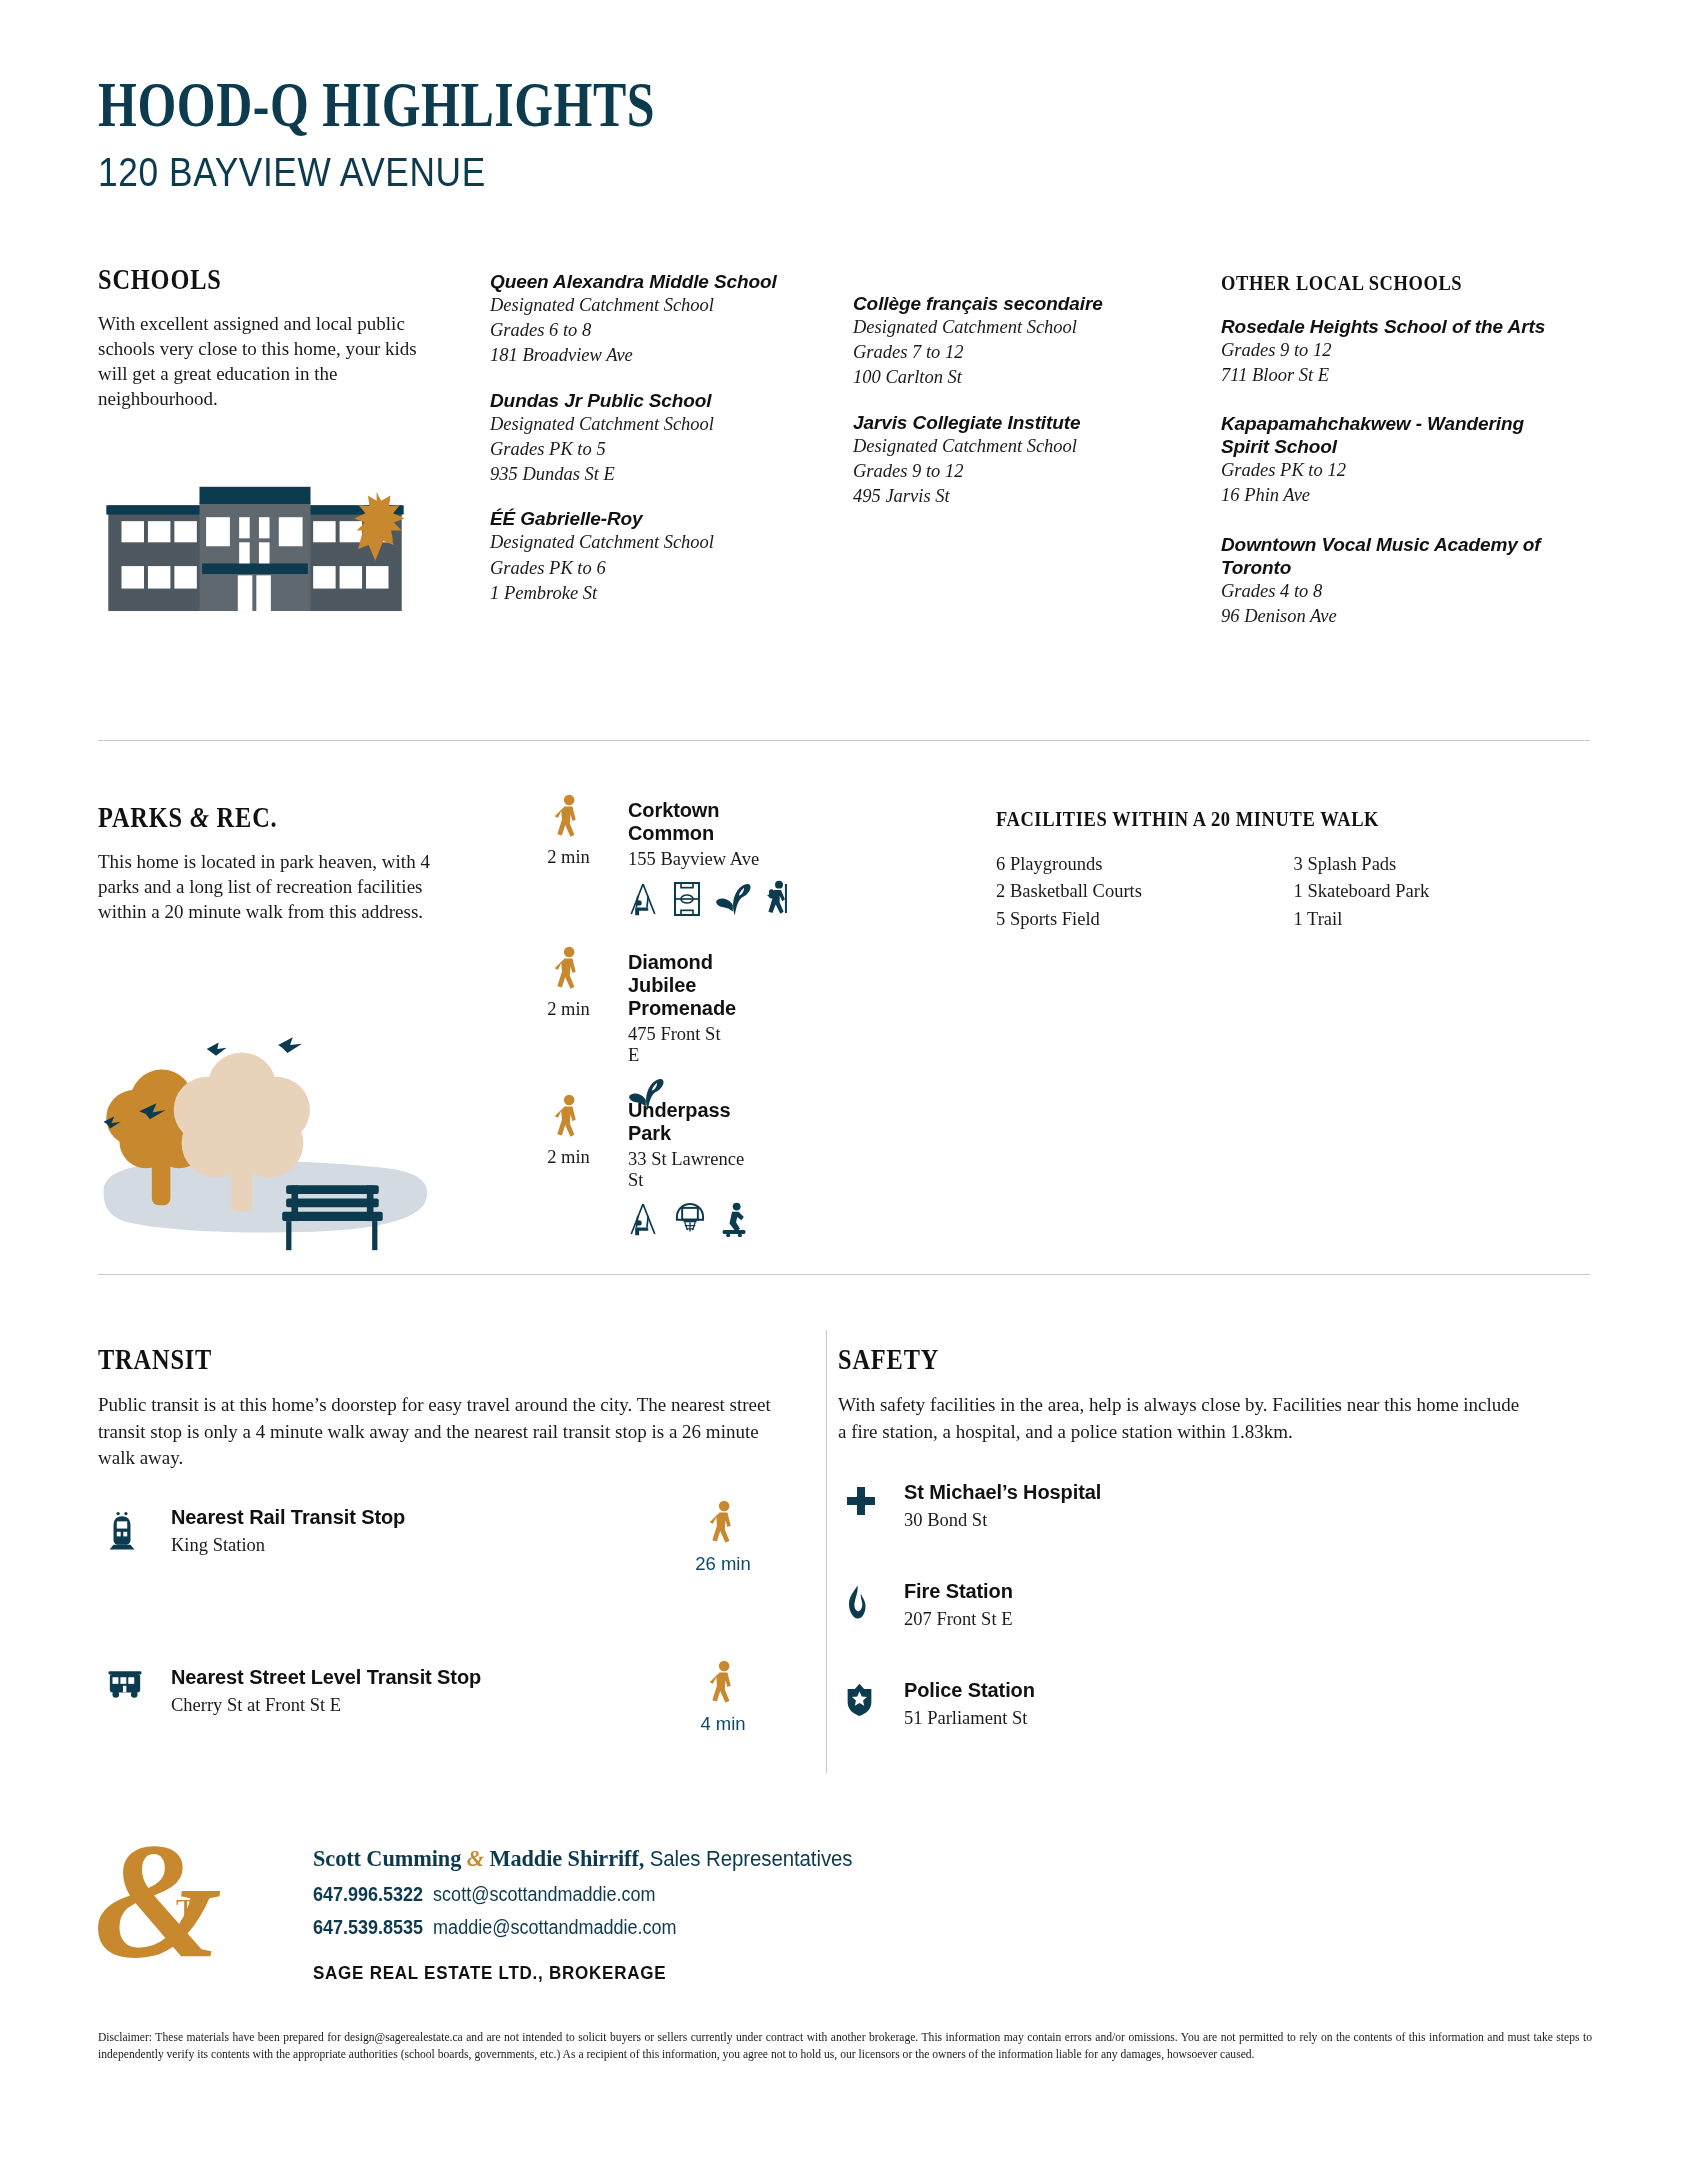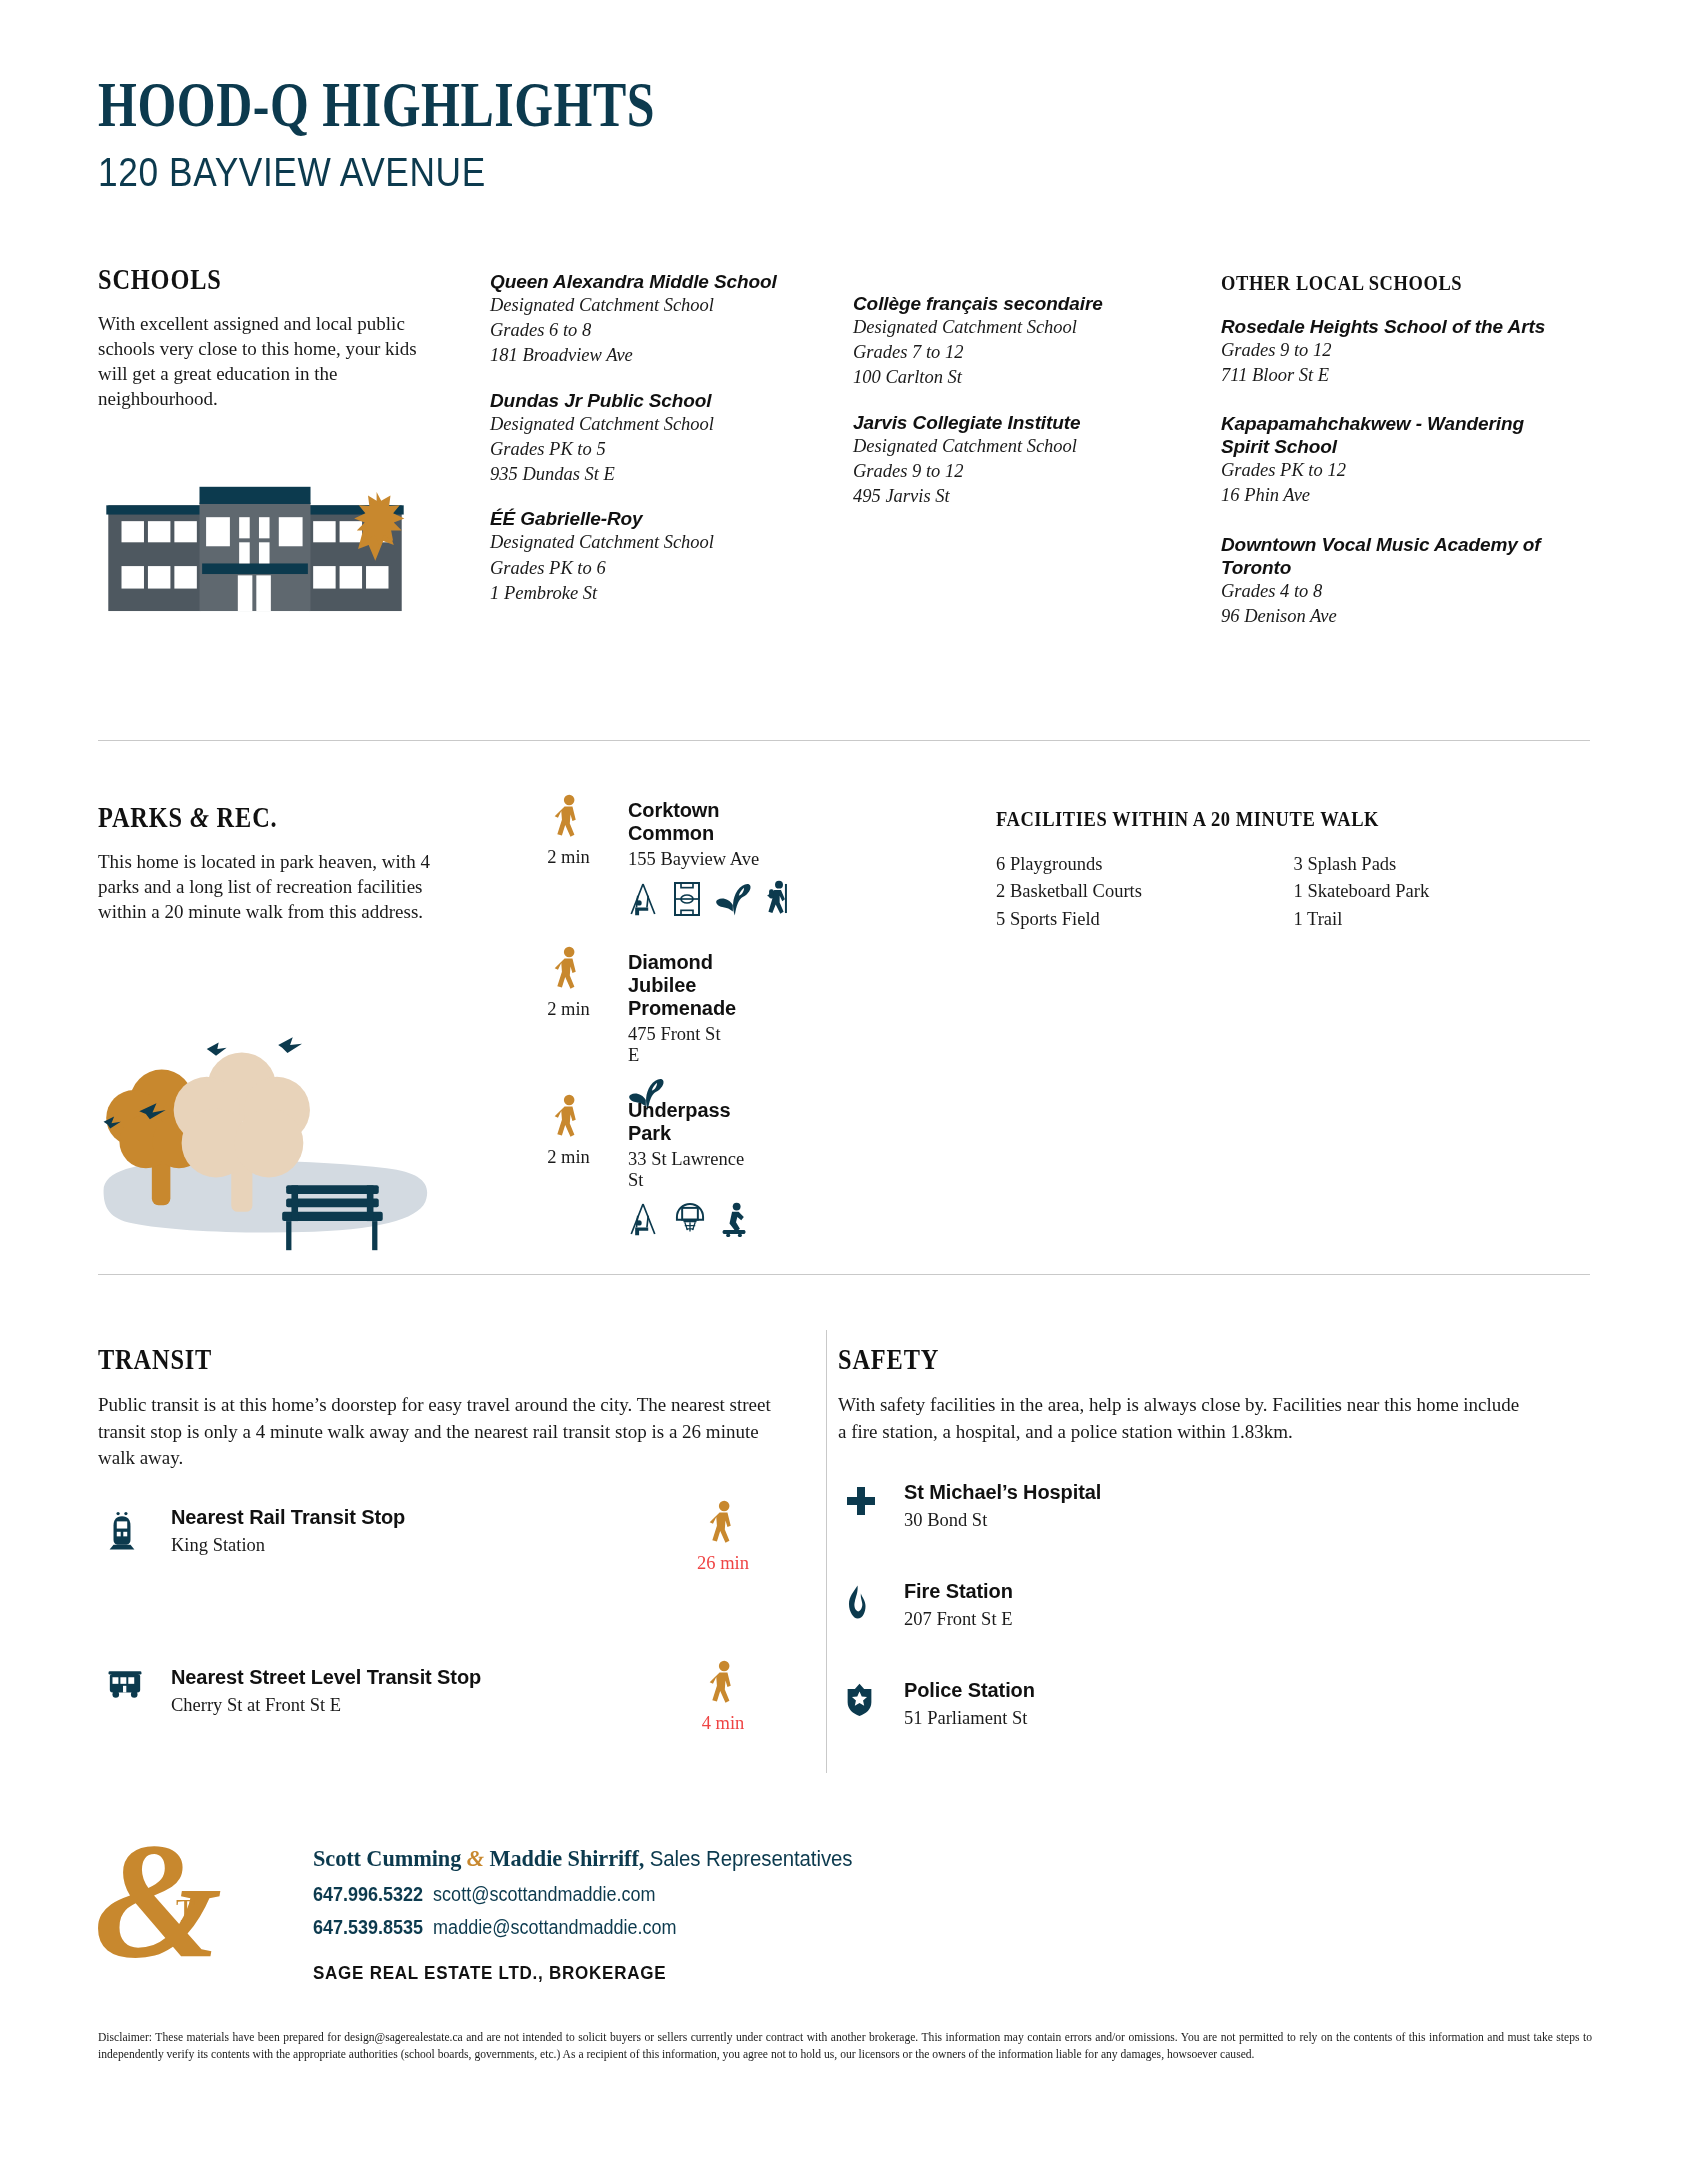--- a/index.html
+++ b/index.html
@@ -110,21 +110,21 @@
   .transit-wrap{position:absolute;left:98px;top:1343px;width:695px;}
   .safety-wrap{position:absolute;left:838px;top:1343px;width:688px;}
   .lead{margin-top:16px;font-size:19px;line-height:1.4;color:#1a1a1a;}
 
   .stop-row{position:relative;margin-top:34px;height:74px;}
   .stop-icon{position:absolute;left:9.3px;top:4px;width:42px;text-align:center;}
   .stop-text{position:absolute;left:73px;top:0px;}
   .stop-title{font-family:"Liberation Sans",sans-serif;font-weight:bold;font-size:20px;color:#111;letter-spacing:-0.1px;}
   .stop-sub{font-family:"Liberation Serif",serif;font-size:18.5px;color:#1a1a1a;margin-top:6.6px;}
   .stop-walk{position:absolute;left:582px;top:-5.3px;width:86px;text-align:center;}
-  .stop-walk .lbl{font-family:Liberation Serif, serif;font-size:18.5px;color:#ef4444;margin-top:2.6px;}
+  .stop-walk .lbl{font-family:Liberation Sans, sans-serif;font-size:18.5px;color:#0c4a6e;margin-top:2.6px;}
 
   .safe-row{position:relative;margin-top:30px;height:69px;}
   .safe-icon{position:absolute;left:6.6px;top:2.6px;width:38px;text-align:center;}
   .safe-text{position:absolute;left:66px;top:-1.3px;}
   .safe-title{font-family:"Liberation Sans",sans-serif;font-weight:bold;font-size:20px;color:#111;letter-spacing:-0.1px;}
   .safe-sub{font-family:"Liberation Serif",serif;font-size:18.5px;color:#1a1a1a;margin-top:6.6px;}
 
   
   .footer{position:absolute;left:98px;top:1833px;width:1495px;}
   .amp-logo{position:absolute;left:0px;top:6.6px;}

